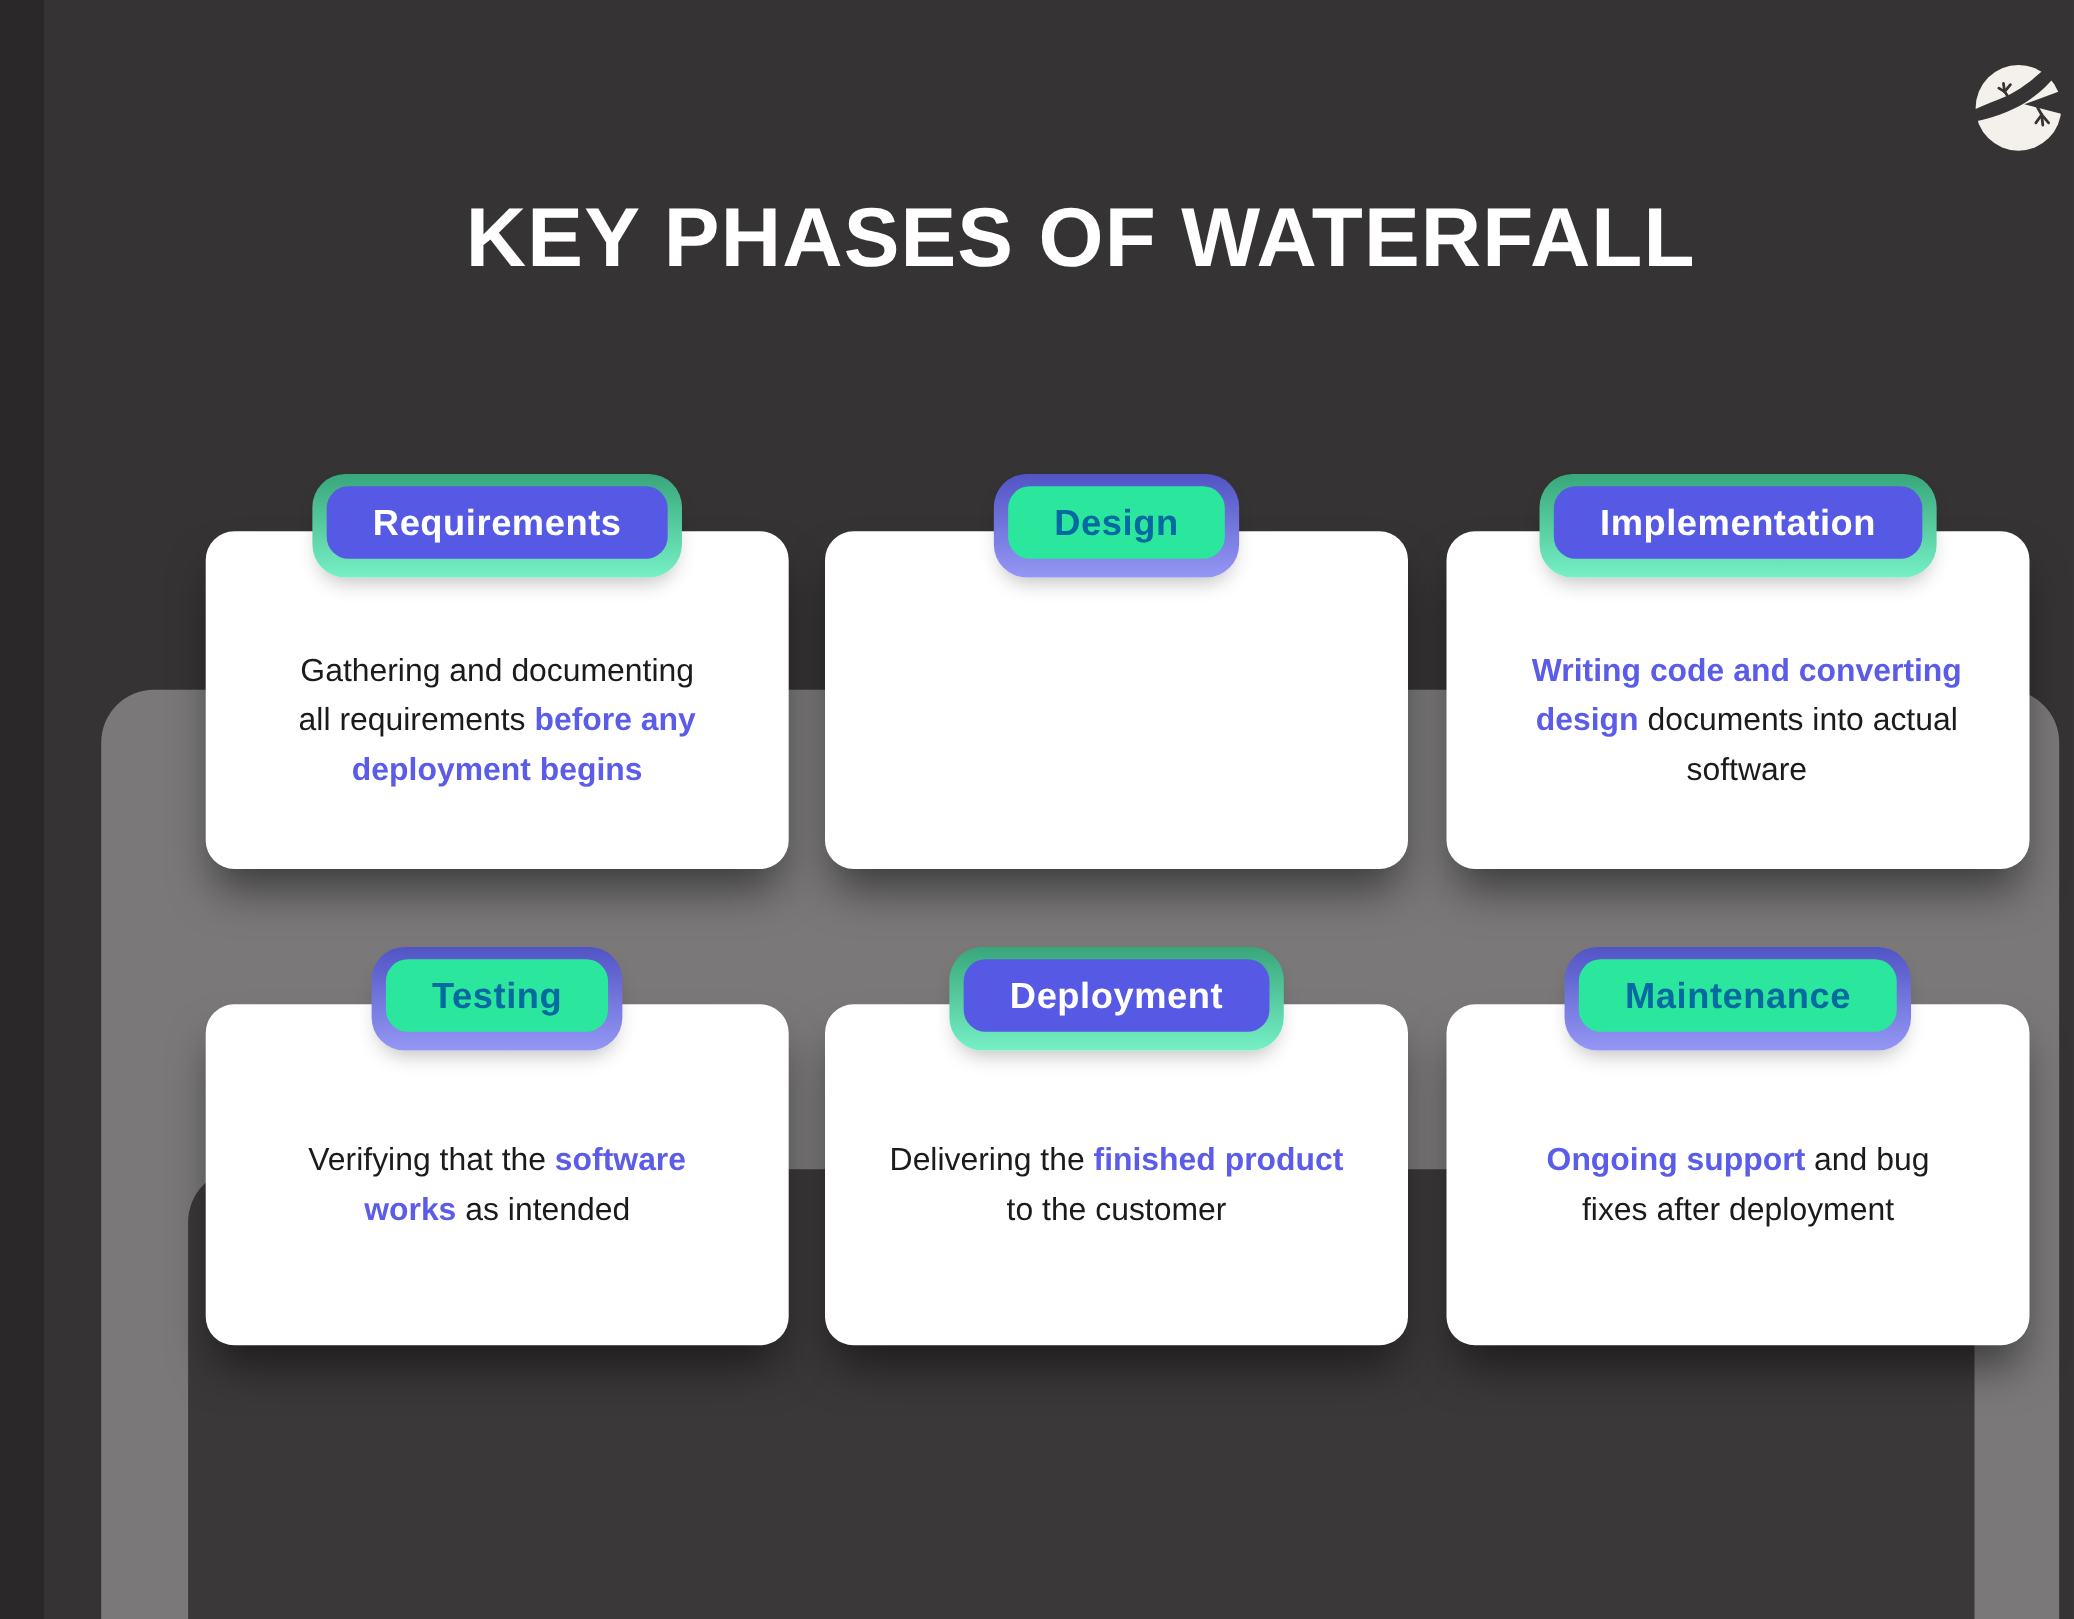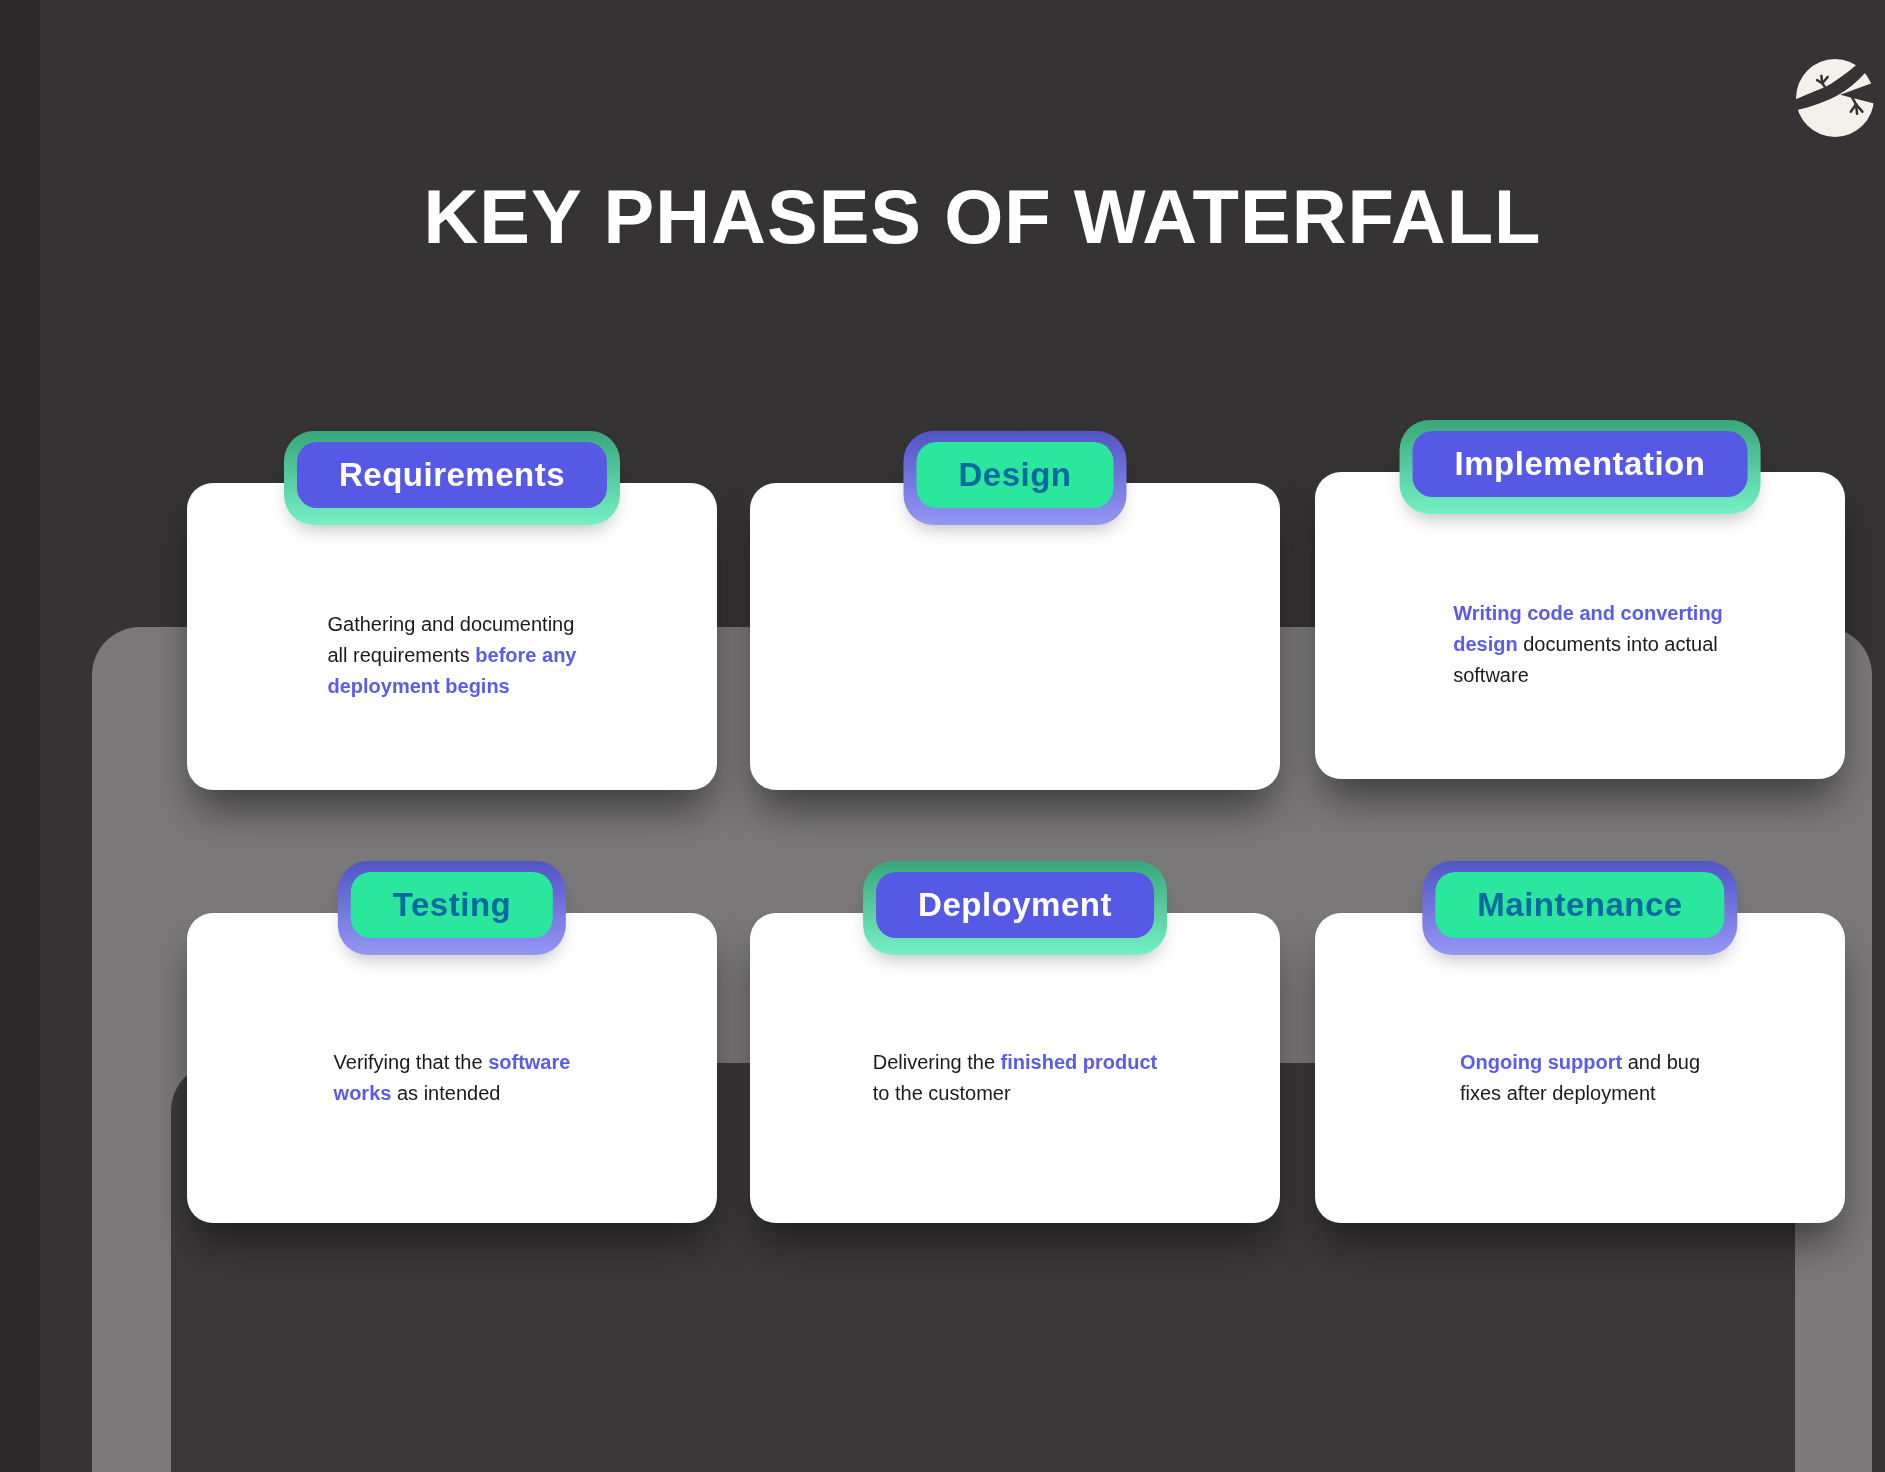--- a/index.html
+++ b/index.html
@@ -32,43 +32,43 @@
   .card{
     position:absolute;width:530px;height:307px;box-sizing:border-box;
     background:#ffffff;border-radius:26px;
     box-shadow:0 26px 40px -8px rgba(0,0,0,0.5);
     display:flex;align-items:center;justify-content:center;
     padding:64px 8px 26px;
   }
   .card.r2{height:310px;padding-top:46px;}
   .pos-1{left:147px;top:483px;}
   .pos-2{left:710px;top:483px;}
-  .pos-3{left:1275px;top:472px;padding-left:24px;}
+  .pos-3{left:1275px;top:483px;padding-left:24px;}
   .pos-4{left:147px;top:913px;}
   .pos-5{left:710px;top:913px;}
   .pos-6{left:1275px;top:913px;}
   
   .badge{
     position:absolute;top:-52px;left:50%;transform:translateX(-50%);
     padding:11px 13px 17px;border-radius:30px;
     box-shadow:0 10px 18px -6px rgba(0,0,0,0.25);
   }
   .badge[data-variant="purple"]{background:linear-gradient(180deg,#38A77B,#76F0C5);}
   .badge[data-variant="green"]{background:linear-gradient(180deg,#5154C4,#9497F4);}
   .badge-inner{
     display:block;padding:14px 42px;border-radius:20px;
     font-size:33px;font-weight:700;white-space:nowrap;text-align:center;
     letter-spacing:0.5px;
   }
   .badge[data-variant="purple"] .badge-inner{background:#5659E4;color:#ffffff;}
   .badge[data-variant="green"]  .badge-inner{background:#2BE79D;color:#0369a1;}
   
   .desc{
-    margin:0;font-size:20px;line-height:1.55;color:#1C1B1B;
-    text-align:left;white-space:pre-line;
+    margin:0;font-size:29px;line-height:1.55;color:#1C1B1B;
+    text-align:center;white-space:pre-line;
   }
   .desc span[data-accent="true"]{color:#5B5CE7;font-weight:700;}
 </style>
 </head>
 <body>
 
 <div class="stage">
 
   <div class="panel-light"></div>
   <div class="panel-inner"></div>

